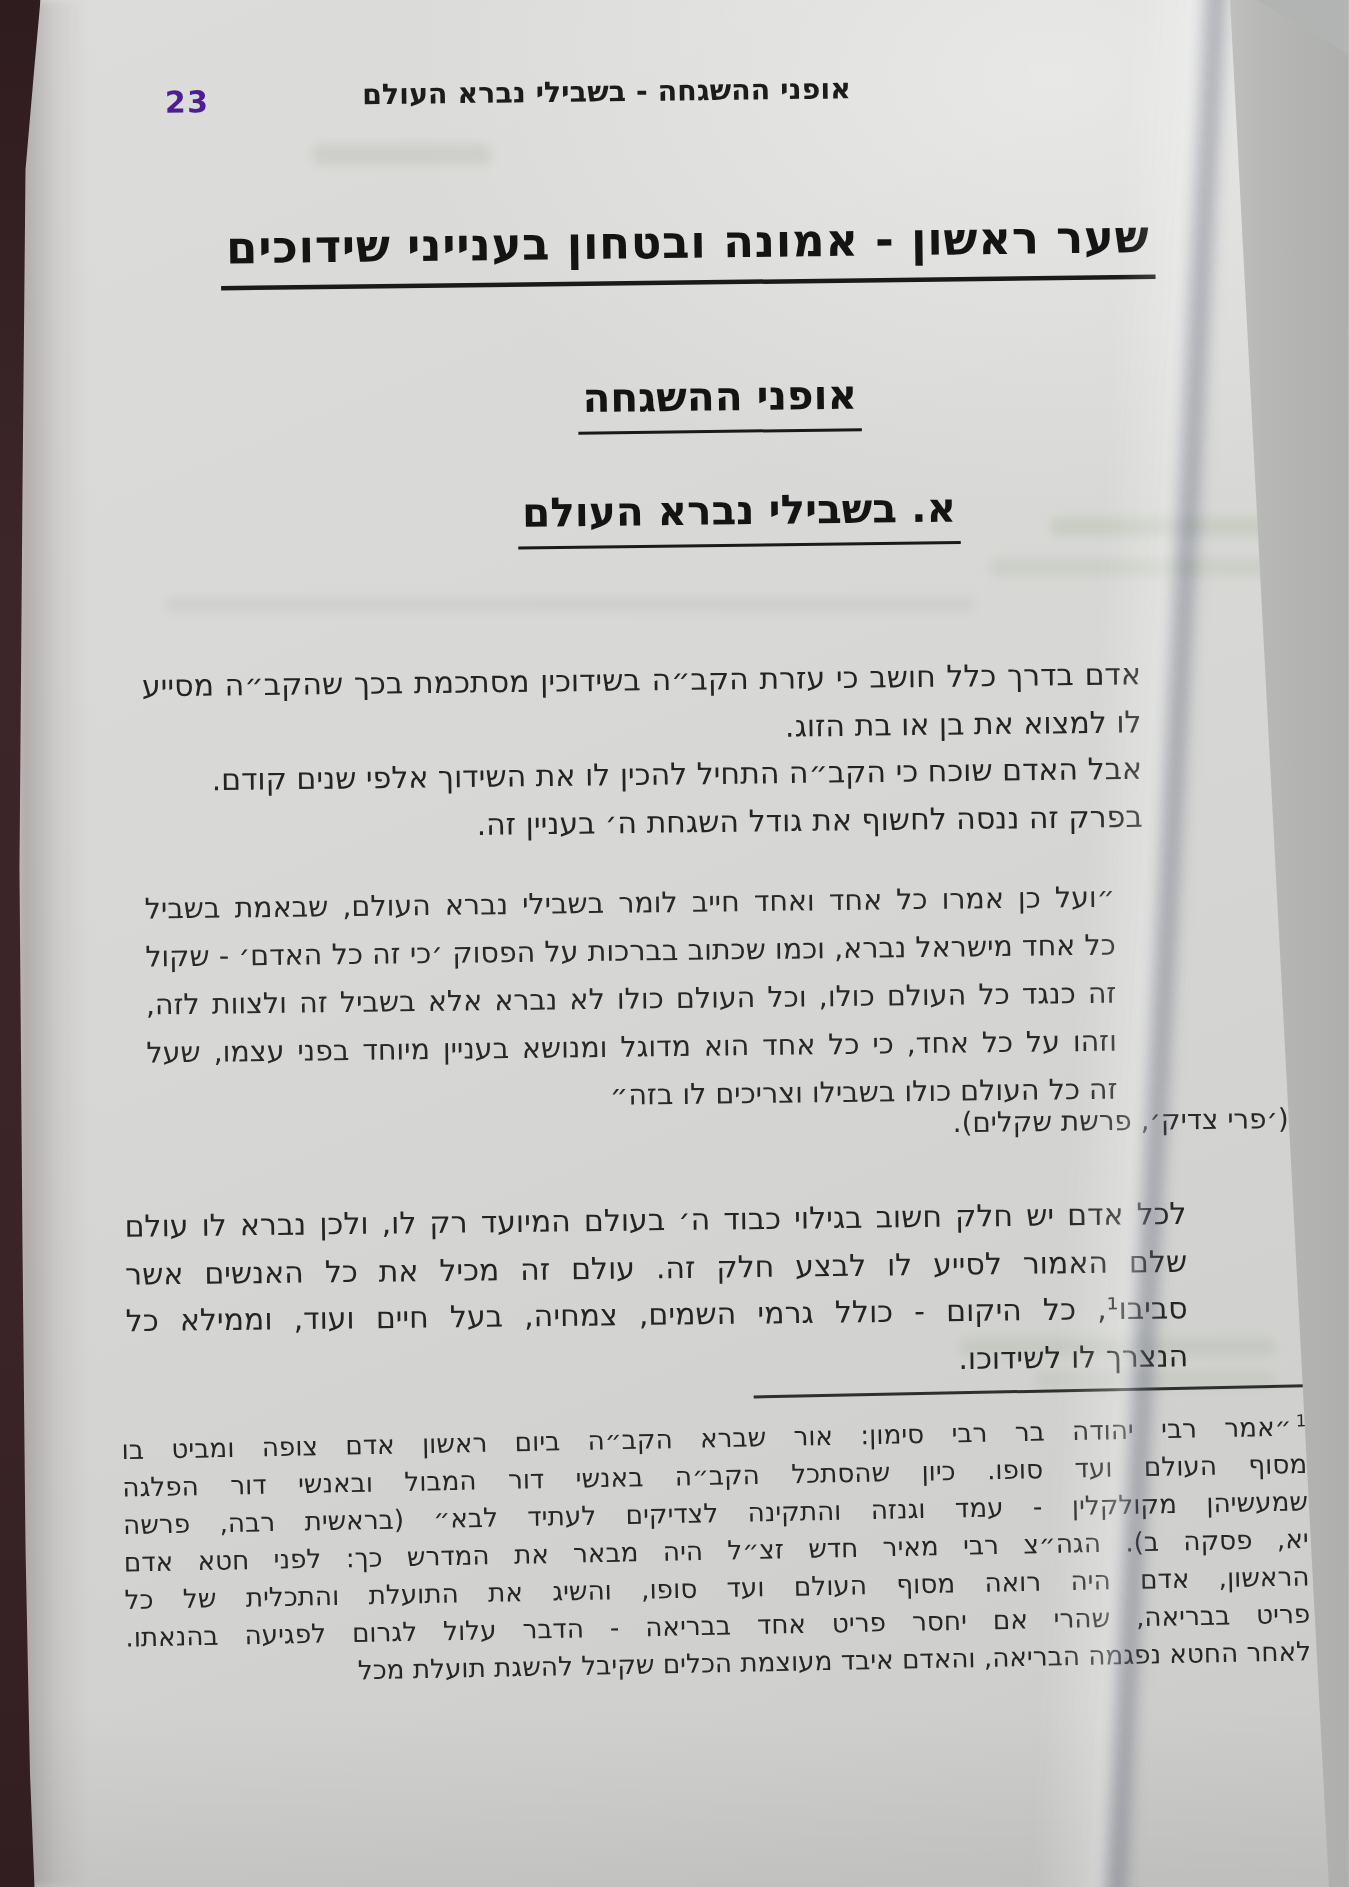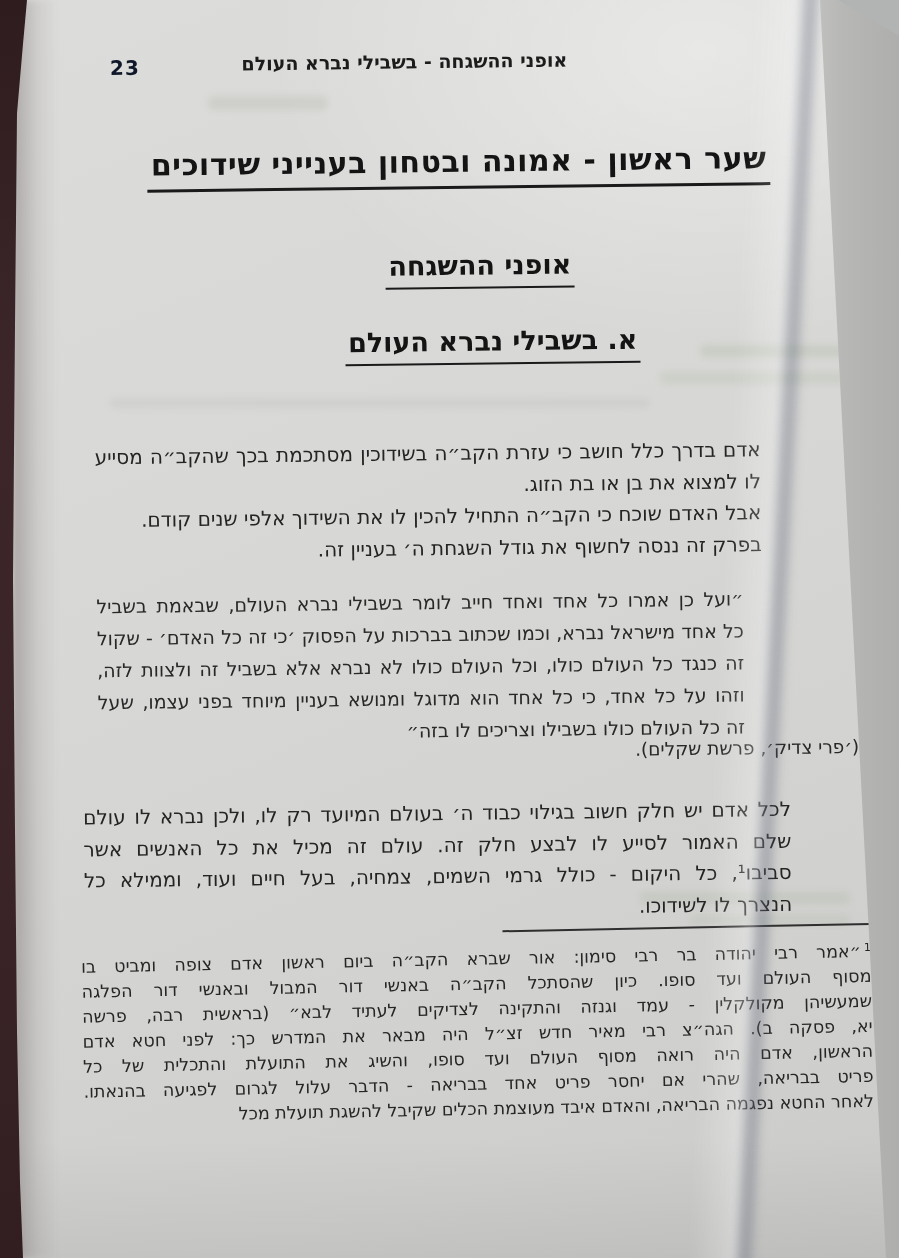--- a/index.html
+++ b/index.html
@@ -66,21 +66,21 @@
   .g6{left:690px;top:915px;width:160px;height:10px;background:rgba(140,160,125,0.12);}
 
   
   .page-content{
     position:absolute;inset:0;direction:rtl;color:#242424;
     transform:rotate(-0.7deg);transform-origin:50% 45%;
   }
   .running-head{position:absolute;top:50px;left:0;right:0;height:30px;}
   .pagenum{
     position:absolute;left:116px;top:2px;
-    font-weight:bold;font-size:20px;letter-spacing:1px;color:#0f172a;
+    font-weight:bold;font-size:20px;letter-spacing:1px;color:#4c1d95;
     direction:ltr;
   }
   .rh-title{
     position:absolute;left:0;right:0;text-align:center;
     transform:translateX(-39px); 
     font-weight:bold;font-size:19px;color:#1c1c1c;
   }
   .chapter{
     position:absolute;top:142px;left:0;right:0;text-align:center;margin:0;
     transform:translateX(14px);

